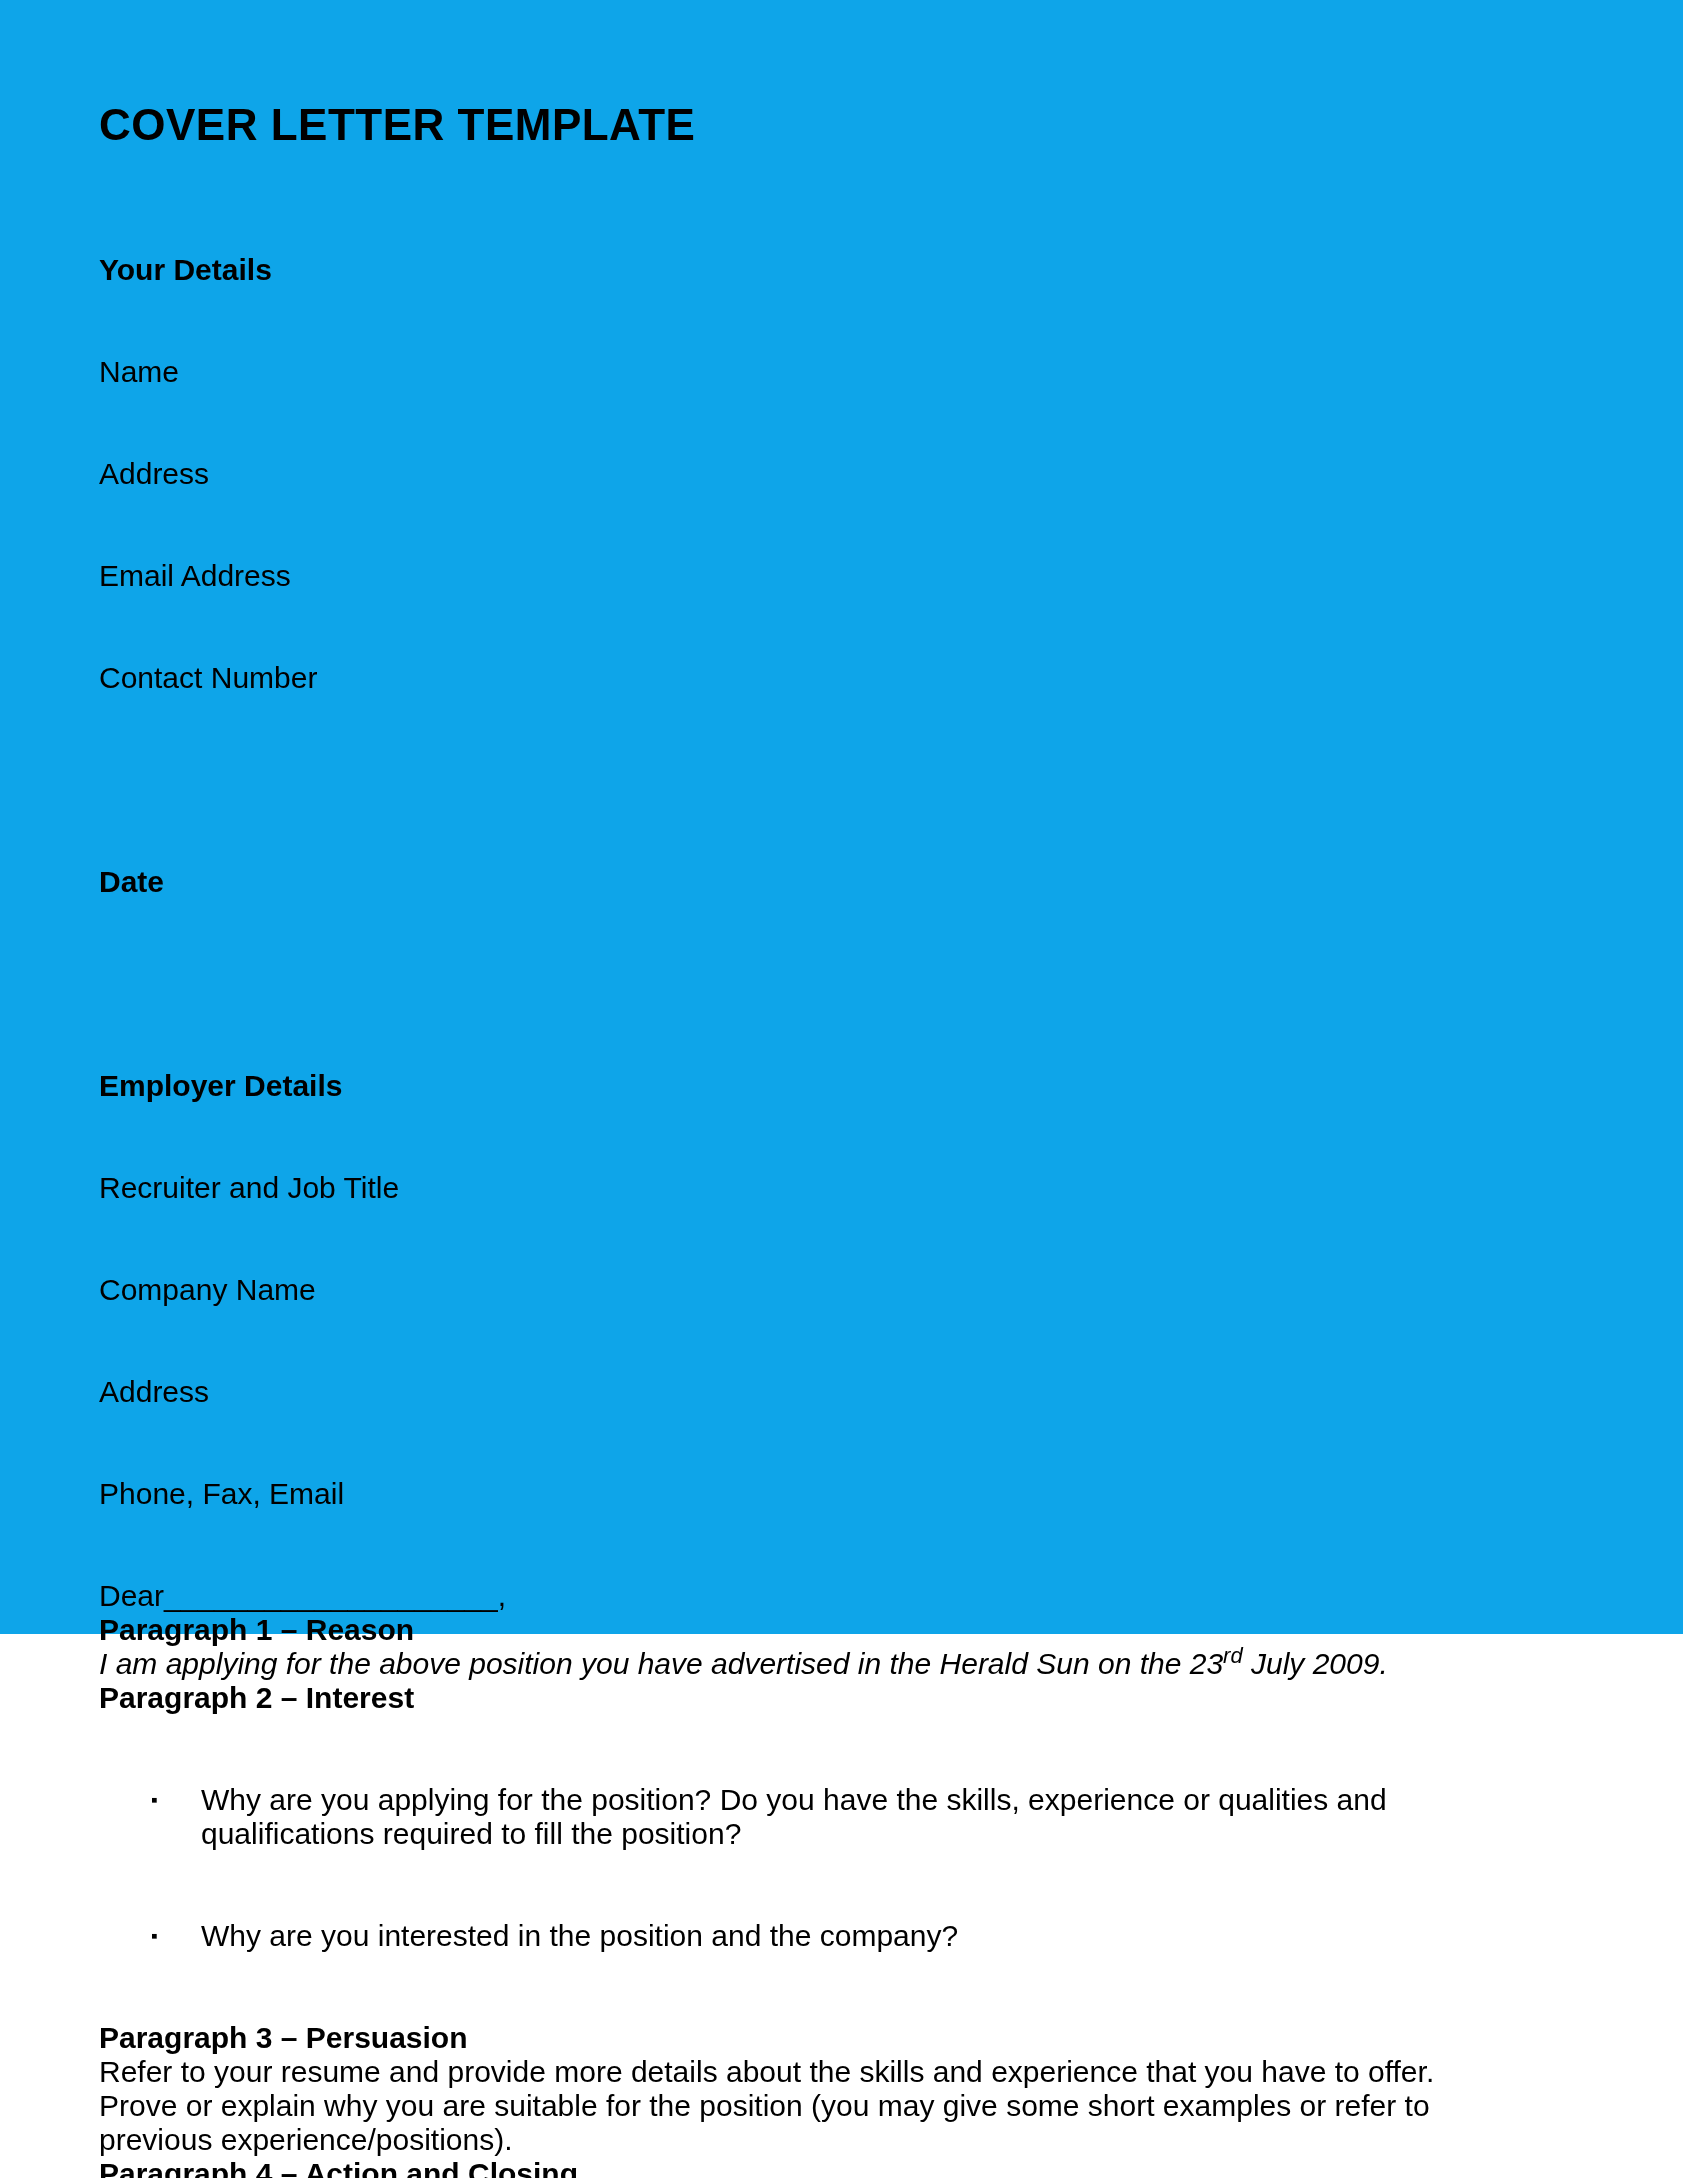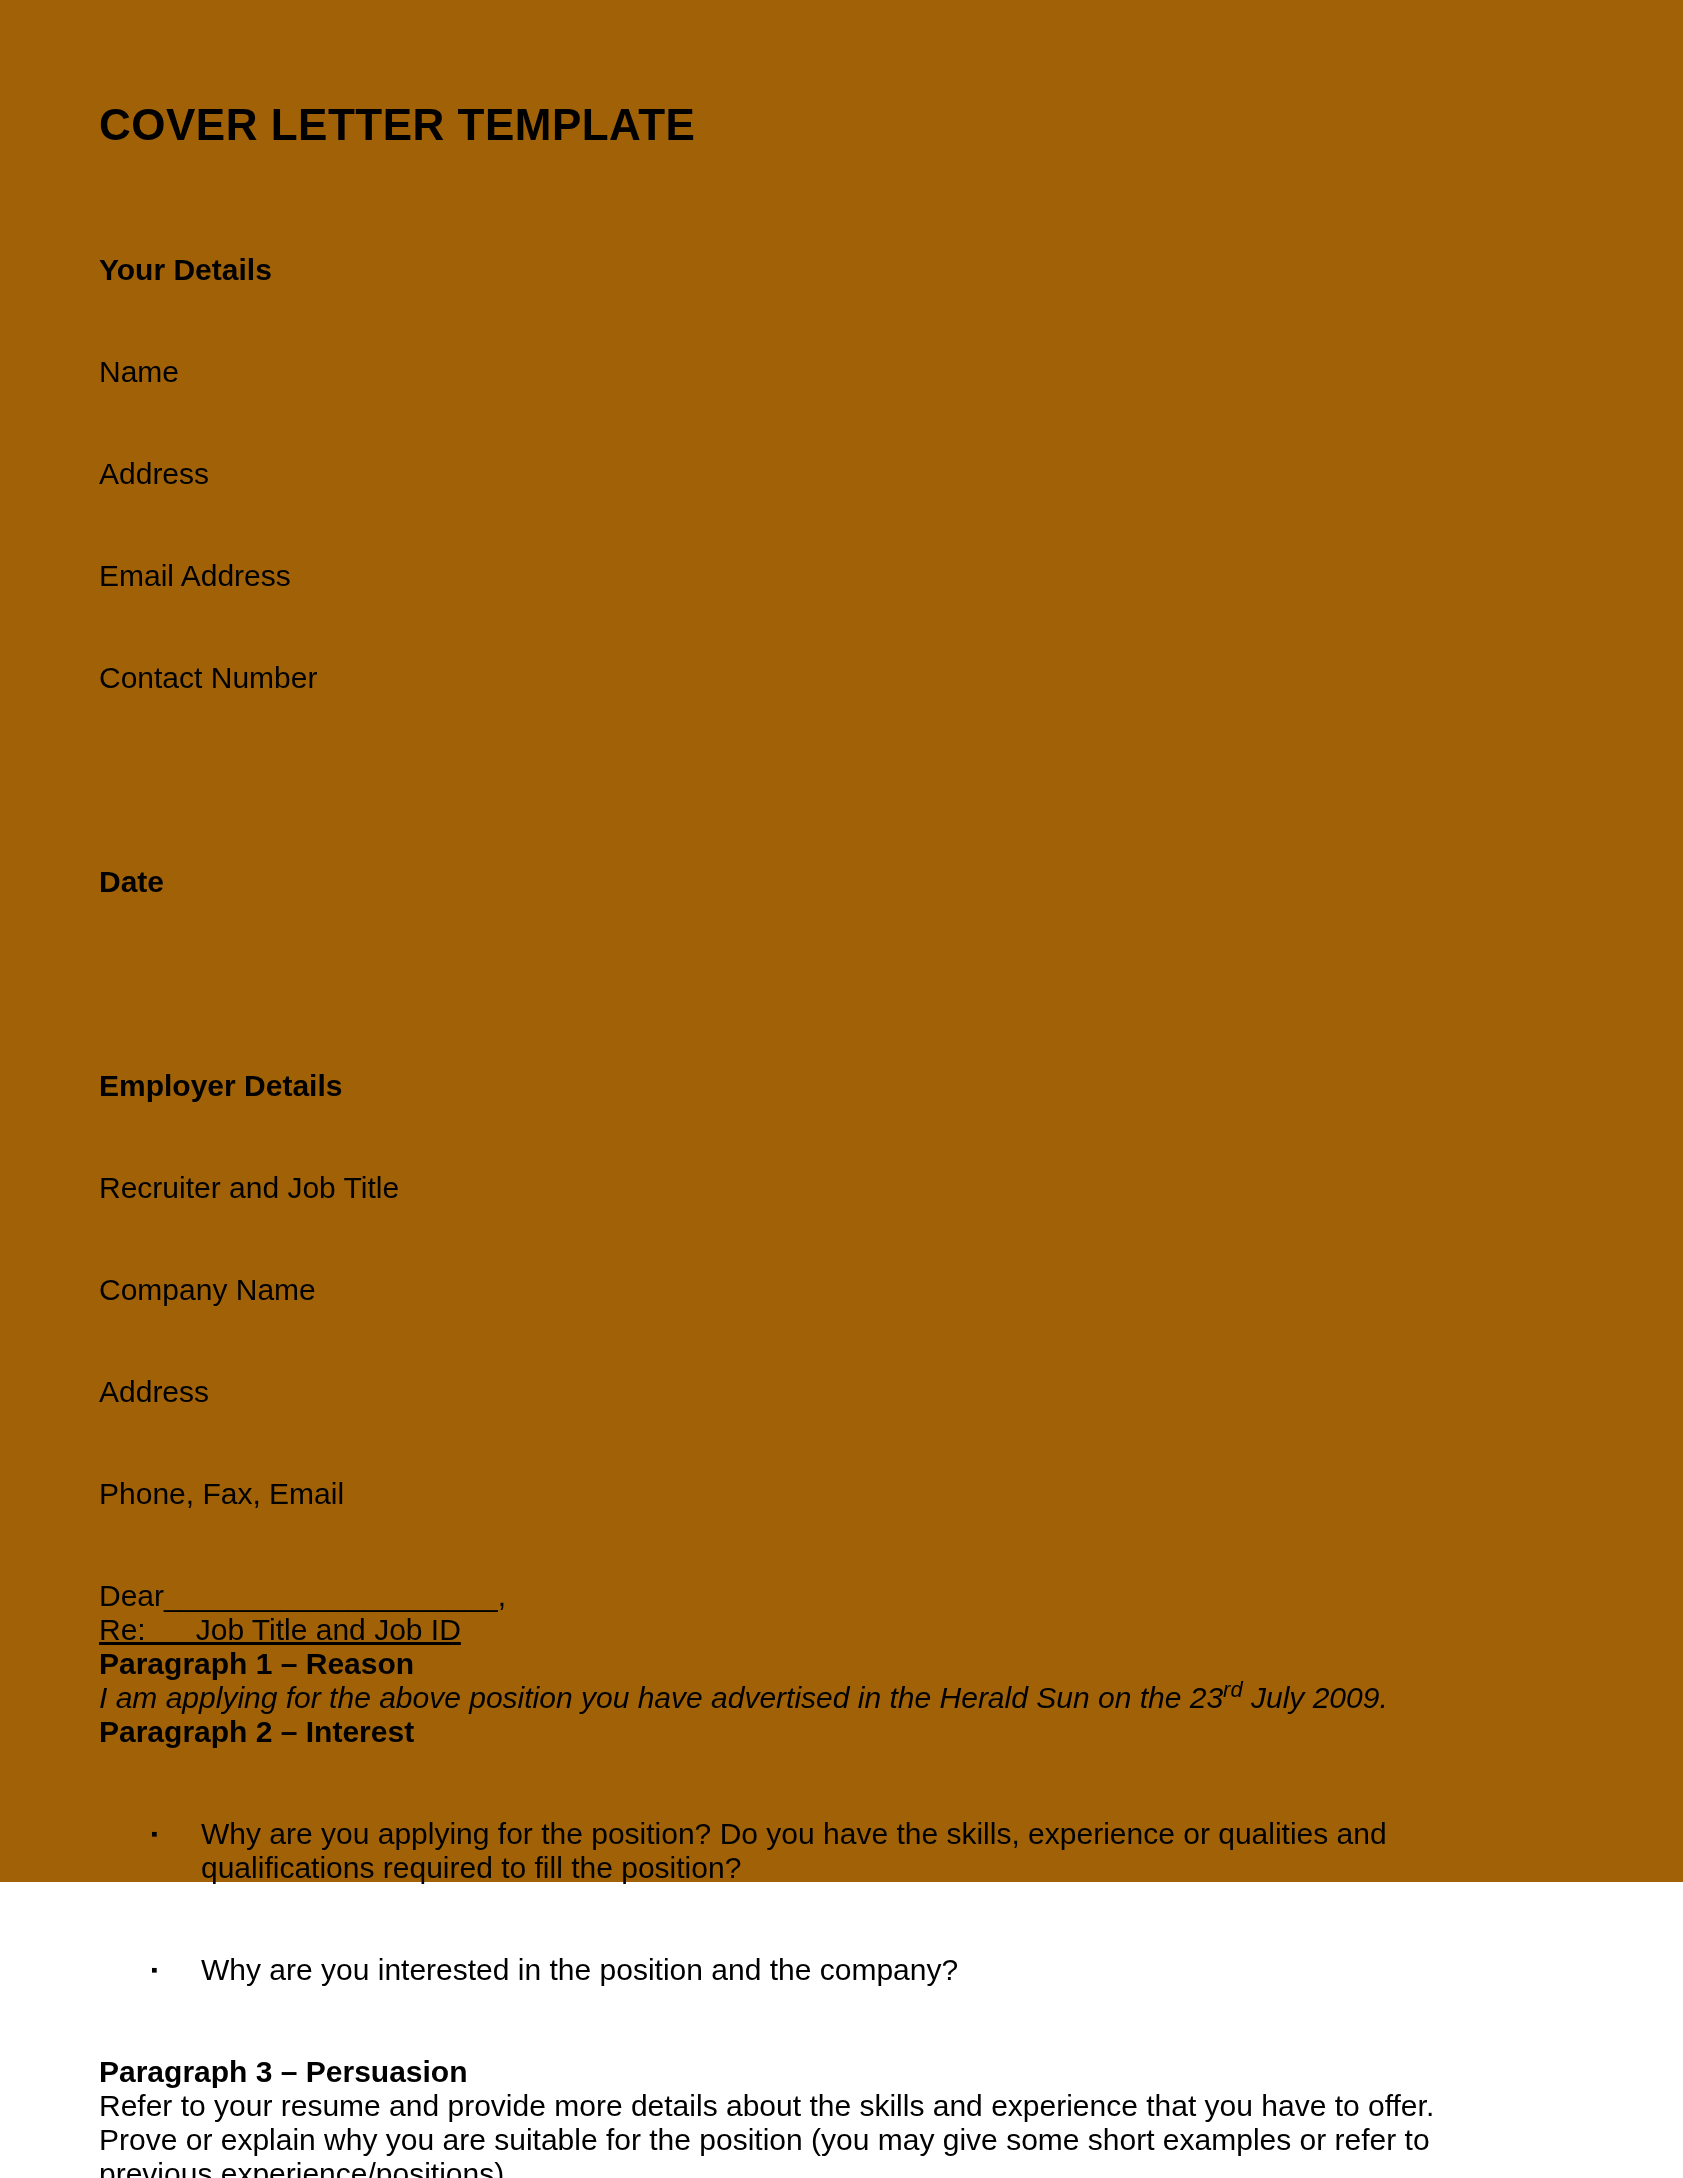--- a/index.html
+++ b/index.html
@@ -7,23 +7,23 @@
     width: 1683px;
     height: 2178px;
     background: #ffffff;
     overflow: hidden;
     font-family: "Liberation Sans", "DejaVu Sans", sans-serif;
     color: #000000;
   }
   .page {
     box-sizing: border-box;
     width: 1683px;
-    height: 1882px;
+    height: 1634px;
     padding: 97px 79px 0 99px;
-    background: #a16207;
+    background: #0ea5e9;
   }
   .page p { margin: 0; }
   .doc-title {
     margin: 0;
     font-size: 44px;
     line-height: 55px;
     font-weight: 700;
     letter-spacing: 0.5px;
     white-space: pre;
   }
@@ -89,21 +89,20 @@
   <section class="body-text sec-employer">
     <p class="bold">Employer Details</p>
     <p>Recruiter and Job Title</p>
     <p>Company Name</p>
     <p>Address</p>
     <p>Phone, Fax, Email</p>
   </section>
 
   <p class="body-text sec-dear"><span>Dear</span><span>____________________</span><span>,</span></p>
 
-  <p class="body-text sec-subject underline">Re:      Job Title and Job ID</p>
 
   <p class="body-text bold sec-p1-head">Paragraph 1 – Reason</p>
   <p class="body-text italic sec-p1-body"><span>I am applying for the above position you have advertised in the Herald Sun on the 23</span><sup class="ord">rd</sup><span> July 2009.</span></p>
 
   <p class="body-text bold sec-p2-head">Paragraph 2 – Interest</p>
   <ul class="body-text bullet-list sec-bullets">
     <li class="bullet-item">
       <span class="bullet-marker">▪</span>
       <span class="bullet-text">Why are you applying for the position? Do you have the skills, experience or qualities and
 qualifications required to fill the position?</span>

